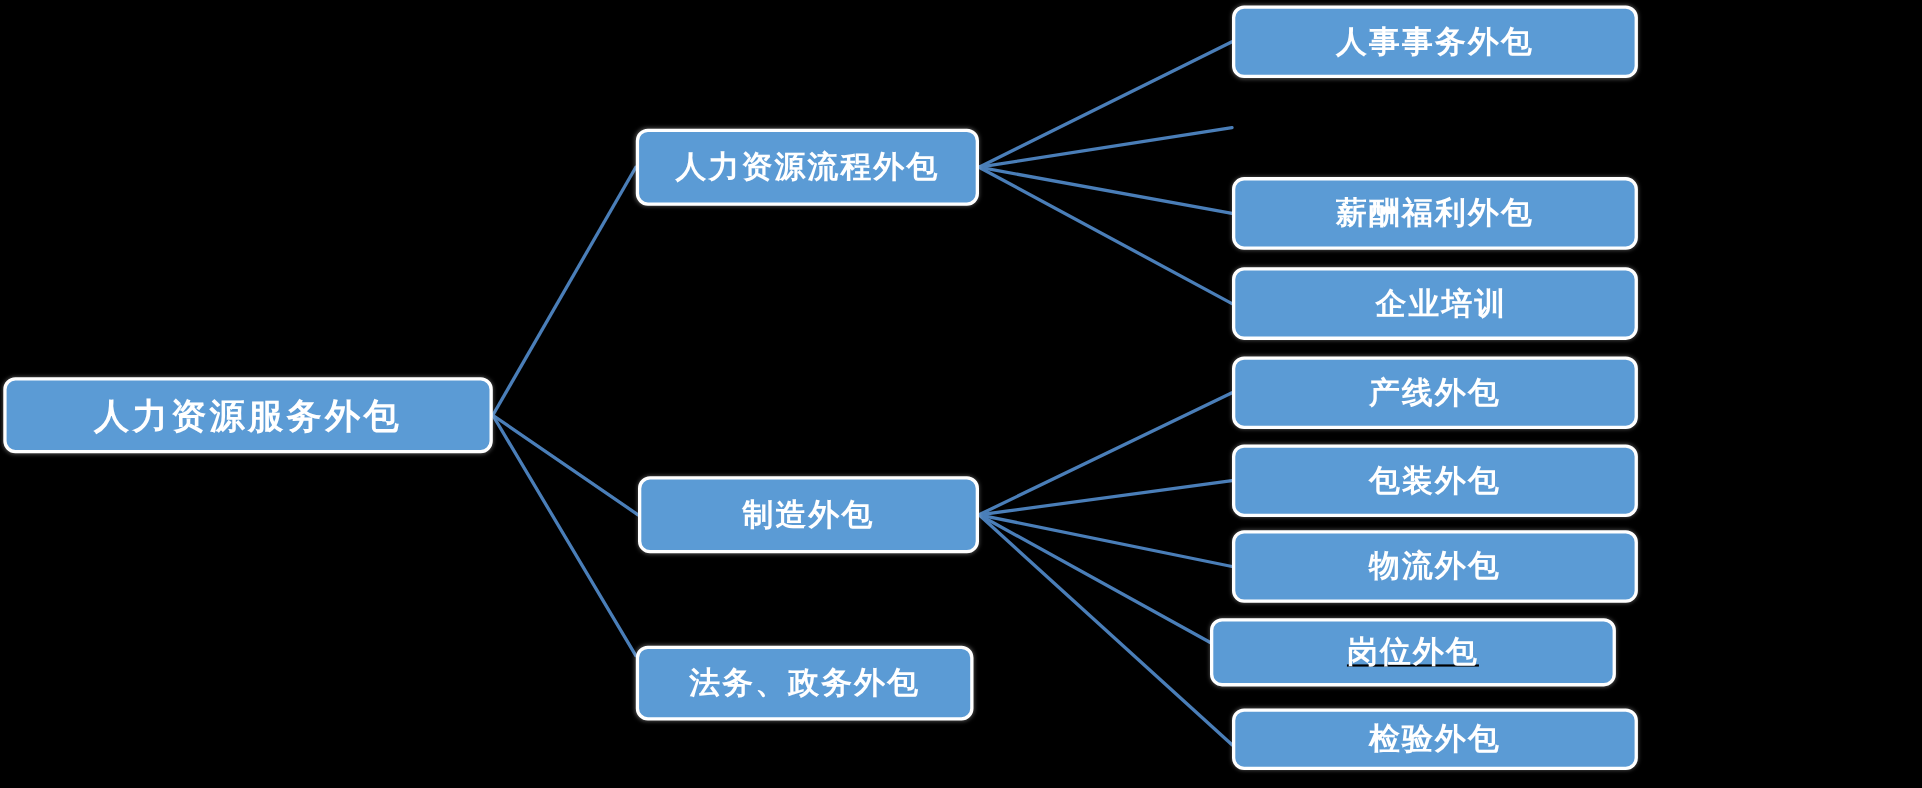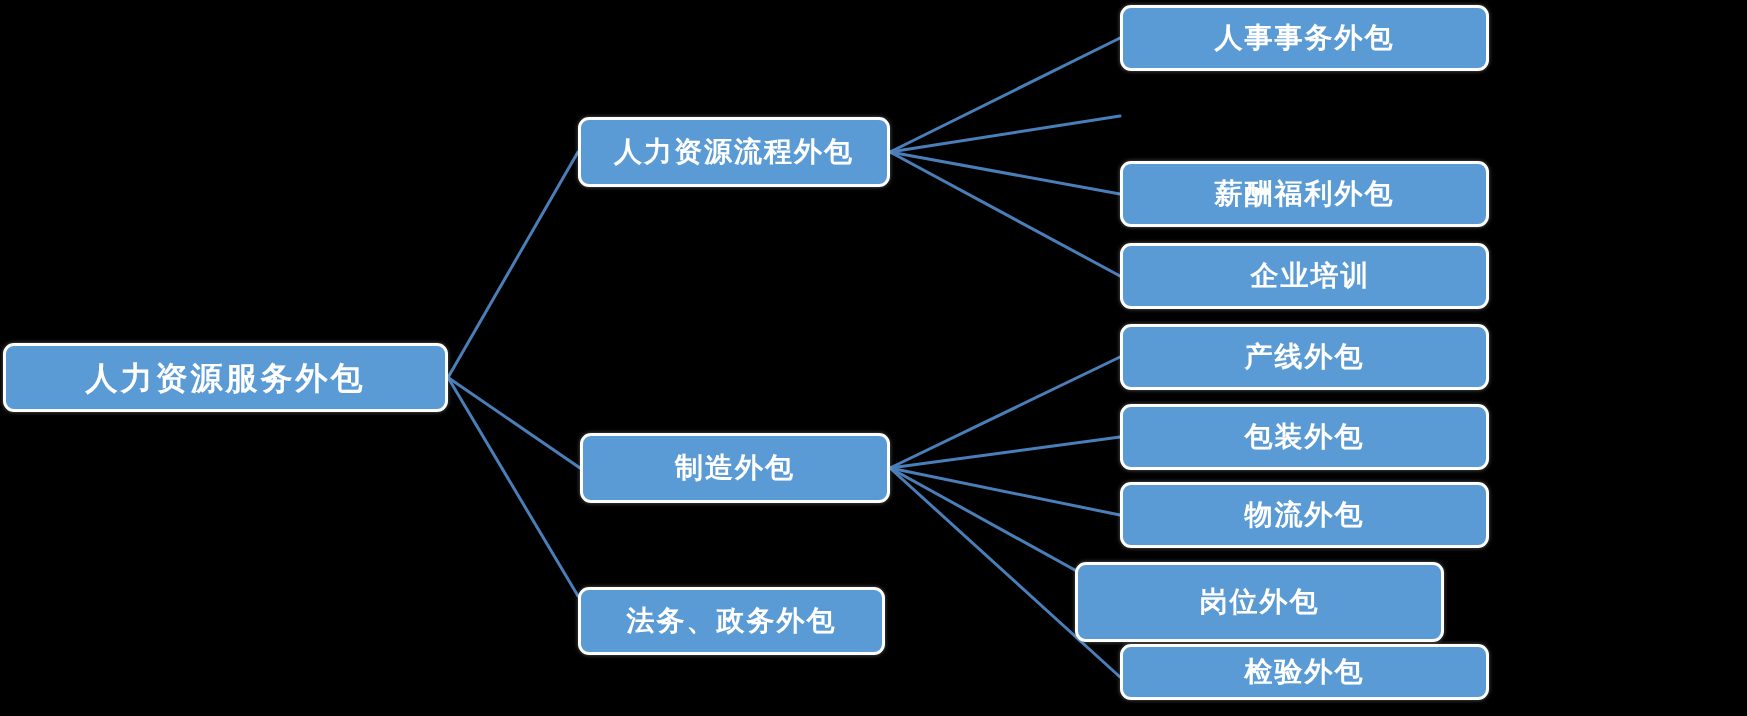--- a/index.html
+++ b/index.html
@@ -82,21 +82,21 @@
     </div>
     <div class="node leaf-node" style="left: 1120px; top: 324px; width: 369px; height: 66px;">
       <span class="node-label">产线外包</span>
     </div>
     <div class="node leaf-node" style="left: 1120px; top: 404px; width: 369px; height: 66px;">
       <span class="node-label">包装外包</span>
     </div>
     <div class="node leaf-node" style="left: 1120px; top: 482px; width: 369px; height: 66px;">
       <span class="node-label">物流外包</span>
     </div>
-    <div class="node leaf-node" style="left: 1075px; top: 562px; width: 369px; height: 80px;">
+    <div class="node leaf-node" style="left: 1100px; top: 562px; width: 369px; height: 62px; text-decoration: underline;">
       <span class="node-label">岗位外包</span>
     </div>
     <div class="node leaf-node" style="left: 1120px; top: 644px; width: 369px; height: 56px;">
       <span class="node-label">检验外包</span>
     </div>
     <div class="node branch-node" style="left: 578px; top: 562px; width: 307px; height: 68px; margin-top: 25px;">
       <span class="node-label">法务、政务外包</span>
     </div>
   </div>
 

